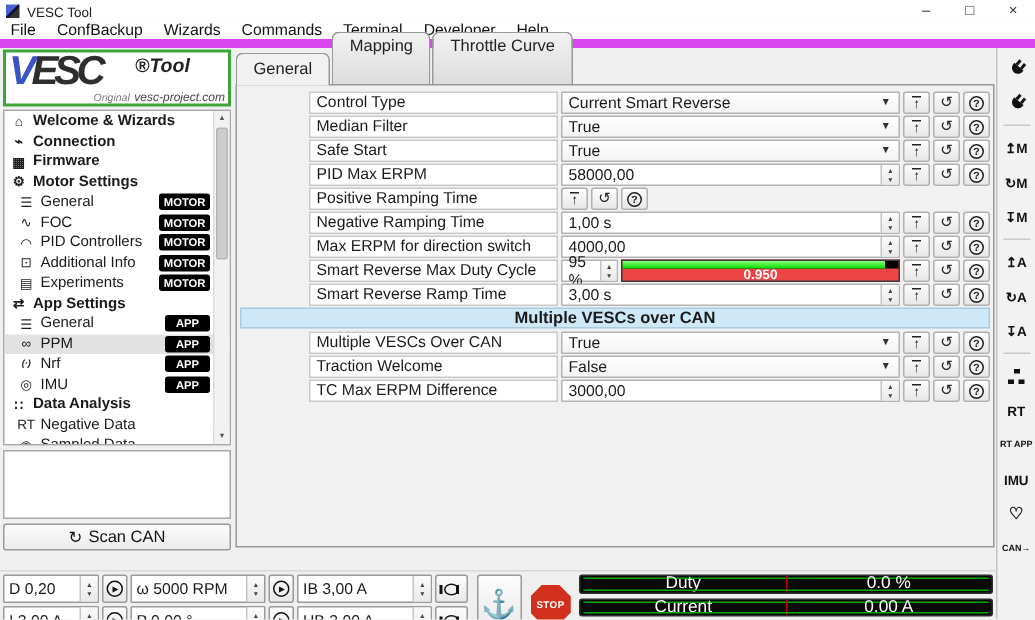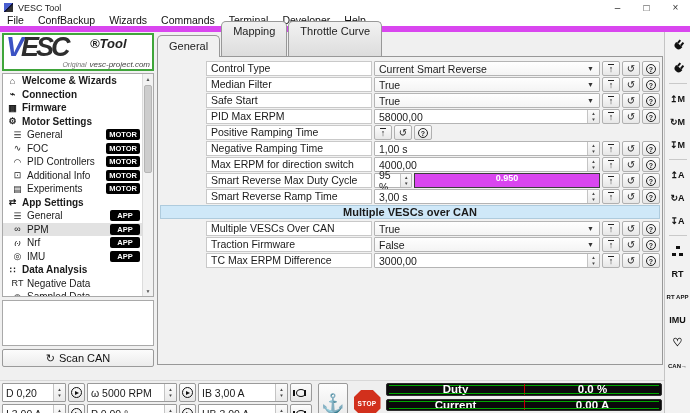--- a/index.html
+++ b/index.html
@@ -54,21 +54,21 @@
   
   .param-row { display:flex; align-items:flex-end; height:16px; gap:2px;margin-left:46px; }
   .cell-label { width:166px; height:15px; background:#fff; border:1px solid #c9c9c9; font-size:10.5px; line-height:13px; padding-left:4px; white-space:nowrap; overflow:hidden; }
   .cell-widget { flex:1; height:15px; display:flex; }
   .combo { flex:1; display:flex; align-items:center; background:linear-gradient(#fefefe,#f4f4f4); border:1px solid #b4b4b4; border-radius:1px; padding-left:4px; font-size:10.5px; }
   .combo .arrow { margin-left:auto; padding-right:5px; font-size:7px; color:#333; }
   .spin { flex:1; display:flex; align-items:center; background:#fff; border:1px solid #b4b4b4; border-radius:1px; padding-left:4px; font-size:10.5px; }
   .spin.narrow { flex:0 0 38px; }
   .spin-btns { margin-left:auto; width:12px; height:100%; border-left:1px solid #c4c4c4; background:linear-gradient(#fbfbfb,#e9e9e9); display:flex; flex-direction:column; align-items:center; justify-content:center; }
   .spin-btns span { font-size:4.5px; line-height:5.5px; color:#444; }
-  .dutybar { flex:1; margin-left:2px; border:1px solid #3c3c3c; background:#d946ef; display:flex; }
+  .dutybar { flex:1; margin-left:2px; border:1px solid #3c3c3c; background:#ef4444; display:flex; flex-direction:column; }
   .bar-top { height:6px; background:#000; }
   .bar-fill { height:100%; background:linear-gradient(#8cff7a,var(--bar-green,#00dc00)); }
   .bar-text { flex:1; color:#fff; font-weight:bold; font-size:9px; line-height:8px; text-align:center; }
   .row-tools { display:flex; gap:2px; }
   .tool { width:18px; height:15px; border:1px solid #b0b0b0; border-radius:2px; background:linear-gradient(#fdfdfd,#e7e7e7); display:flex; align-items:center; justify-content:center; color:#222; }
   .w-icon { position:relative; font-size:9px; line-height:9px; font-weight:bold; padding-top:1px; }
   .w-icon::before { content:""; position:absolute; top:0px; left:-1px; right:-1px; height:1px; background:#222; }
   .r-icon { font-size:10px; line-height:10px; }
   .q-circle { width:10px; height:10px; border:1px solid #222; border-radius:50%; font-size:7px; line-height:9px; text-align:center; font-weight:bold; }
   .section-row { height:14px; background:var(--section-bg,#cfe8f8); border:1px solid #aecbdd; font-weight:bold; font-size:11px; line-height:12px; text-align:center; margin:1px 0; }
@@ -98,21 +98,21 @@
   .glyph-coil { position:relative; width:10px; height:8px; border:1.5px solid #111; border-radius:50%; }
   .glyph-coil::before { content:""; position:absolute; left:-4px; top:0px; width:1.5px; height:6px; background:#111; box-shadow:11px 0 0 #111; }
   #anchor-btn { width:30px; height:40px; border:1px solid #9a9a9a; border-radius:2px; background:linear-gradient(#fdfdfd,#e7e7e7); display:flex; align-items:center; justify-content:center; font-size:19px; color:#0c0c0c; }
   #stop-btn { width:30px; height:40px; display:flex; align-items:center; justify-content:center; }
   .octagon { width:27px; height:27px; background:var(--stop-red,#d2301c); clip-path:polygon(30% 0,70% 0,100% 30%,100% 70%,70% 100%,30% 100%,0 70%,0 30%); color:#fff; font-size:6.5px; font-weight:bold; display:flex; align-items:center; justify-content:center; letter-spacing:0.3px; }
   #gauges { flex:1; display:flex; flex-direction:column; gap:3px; }
   .gauge { position:relative; flex:1; background:#0a0a0a; border:1px solid #2e2e2e; border-radius:2px; overflow:hidden; }
   .gauge::before, .gauge::after { content:""; position:absolute; left:2px; right:2px; height:1px; background:var(--gauge-green,#00a800); }
   .gauge::before { top:1px; } .gauge::after { bottom:1px; }
   .gauge .divider { position:absolute; left:50%; top:0; bottom:0; width:1px; background:var(--gauge-red,#c00000); }
-  .gauge .glabel, .gauge .gvalue { position:absolute; top:0; bottom:0; width:50%; color:#fff; font-weight:bold; font-size:11.5px; display:flex; align-items:center; justify-content:center; }
+  .gauge .glabel, .gauge .gvalue { position:absolute; top:0; bottom:0; width:50%; color:#fff; font-weight:normal; font-size:11.5px; display:flex; align-items:center; justify-content:center; }
   .gauge .glabel { left:0; } .gauge .gvalue { right:0; }
 </style>
 </head>
 <body>
 
 <div id="titlebar">
   <div id="app-icon"></div>
   <div id="win-title">VESC Tool</div>
   <div id="win-controls">
     <div class="winbtn">–</div>
@@ -448,21 +448,21 @@
             </div>
             <div class="tool">
               <span class="r-icon">↺</span>
             </div>
             <div class="tool">
               <span class="q-circle">?</span>
             </div>
           </div>
         </div>
         <div class="param-row">
-          <div class="cell-label">Traction Firmware</div>
+          <div class="cell-label">Traction Welcome</div>
           <div class="cell-widget">
             <div class="combo">
               <span>False</span>
               <span class="arrow">▼</span>
             </div>
           </div>
           <div class="row-tools">
             <div class="tool">
               <span class="w-icon">↑</span>
             </div>

